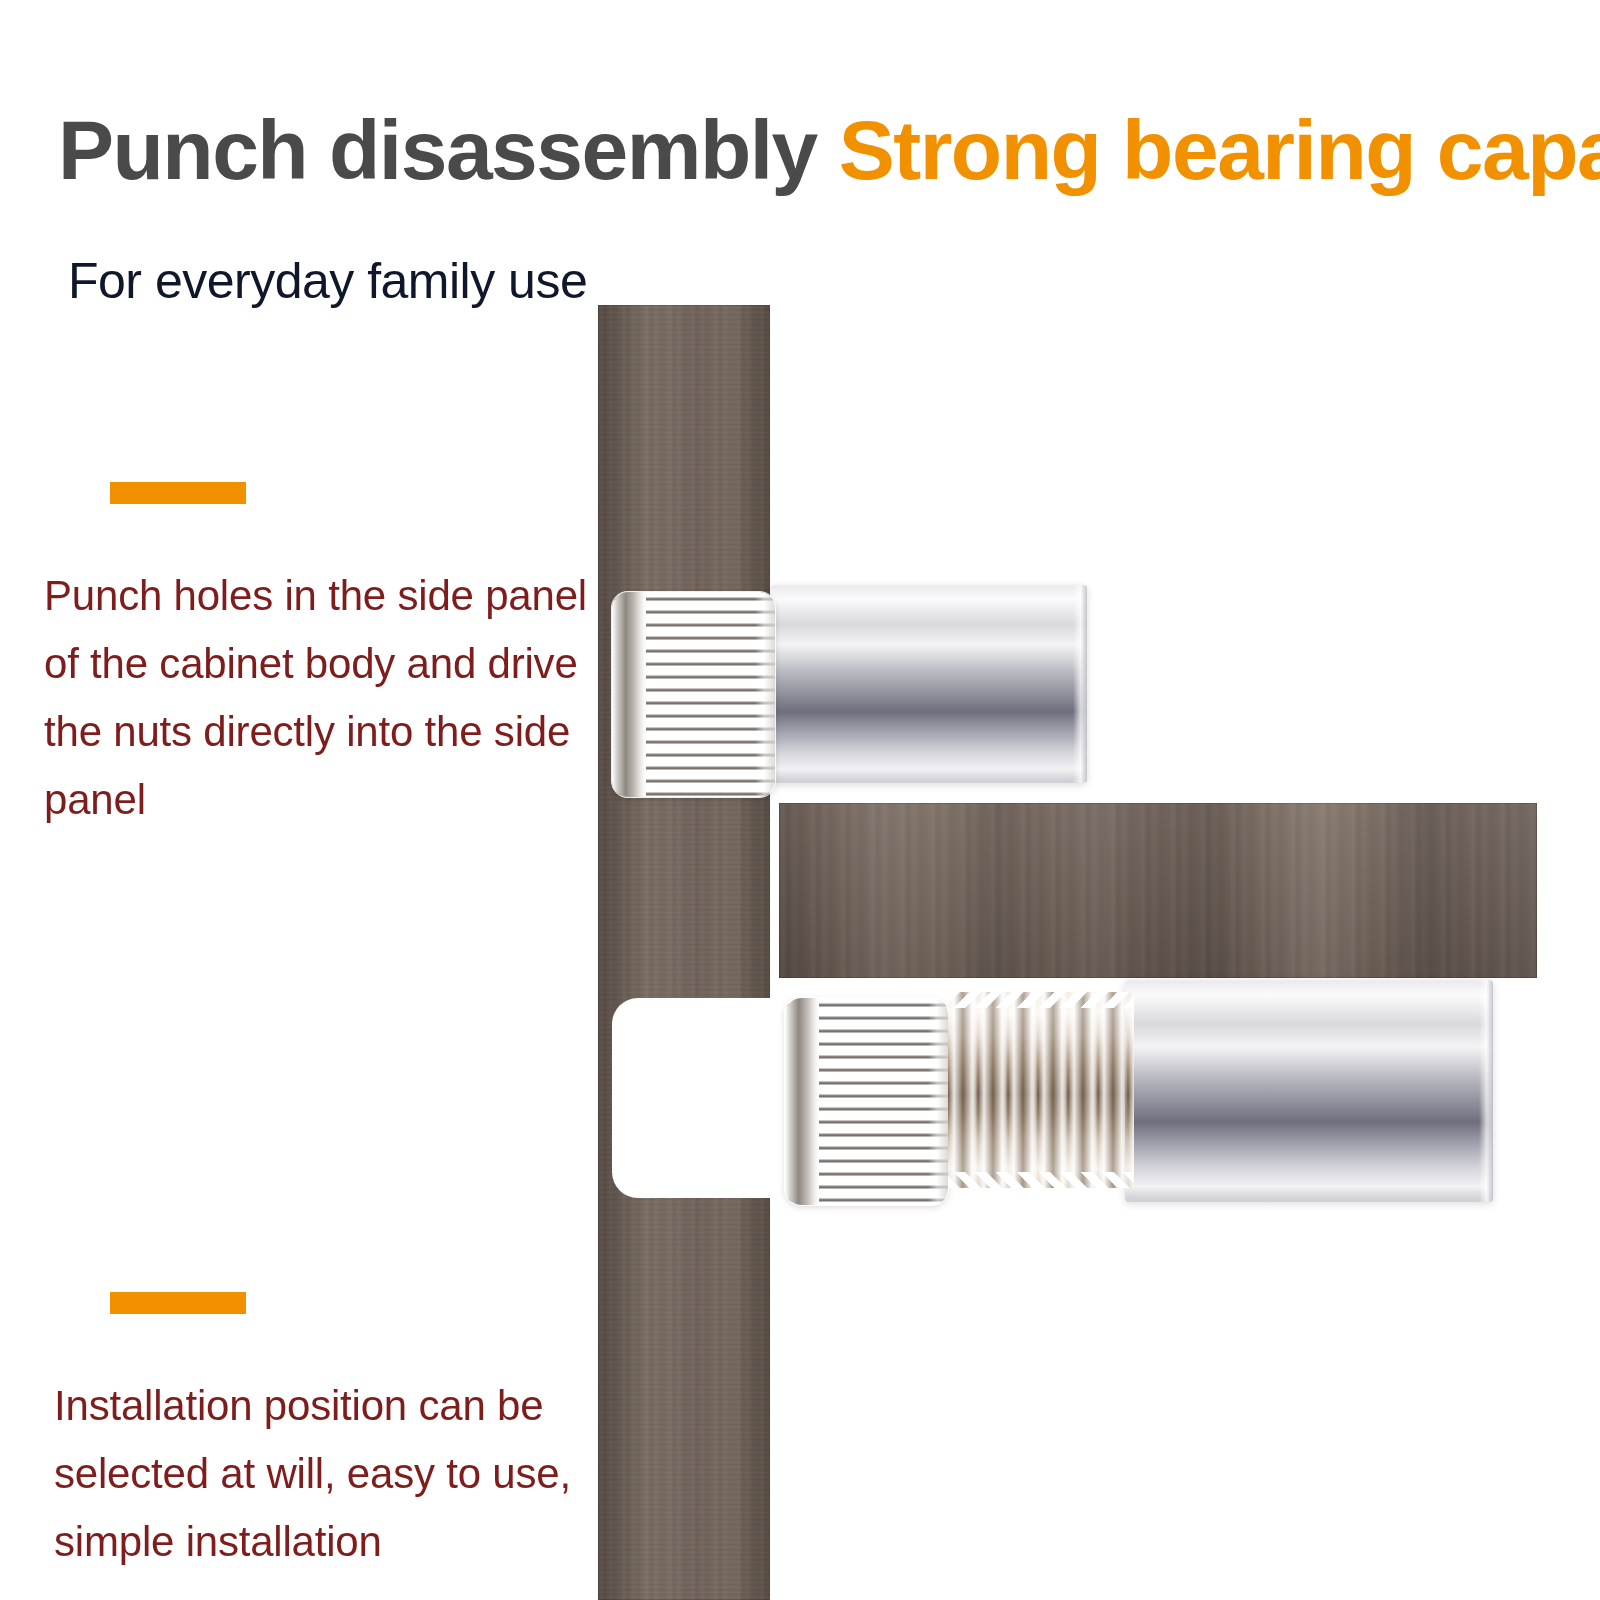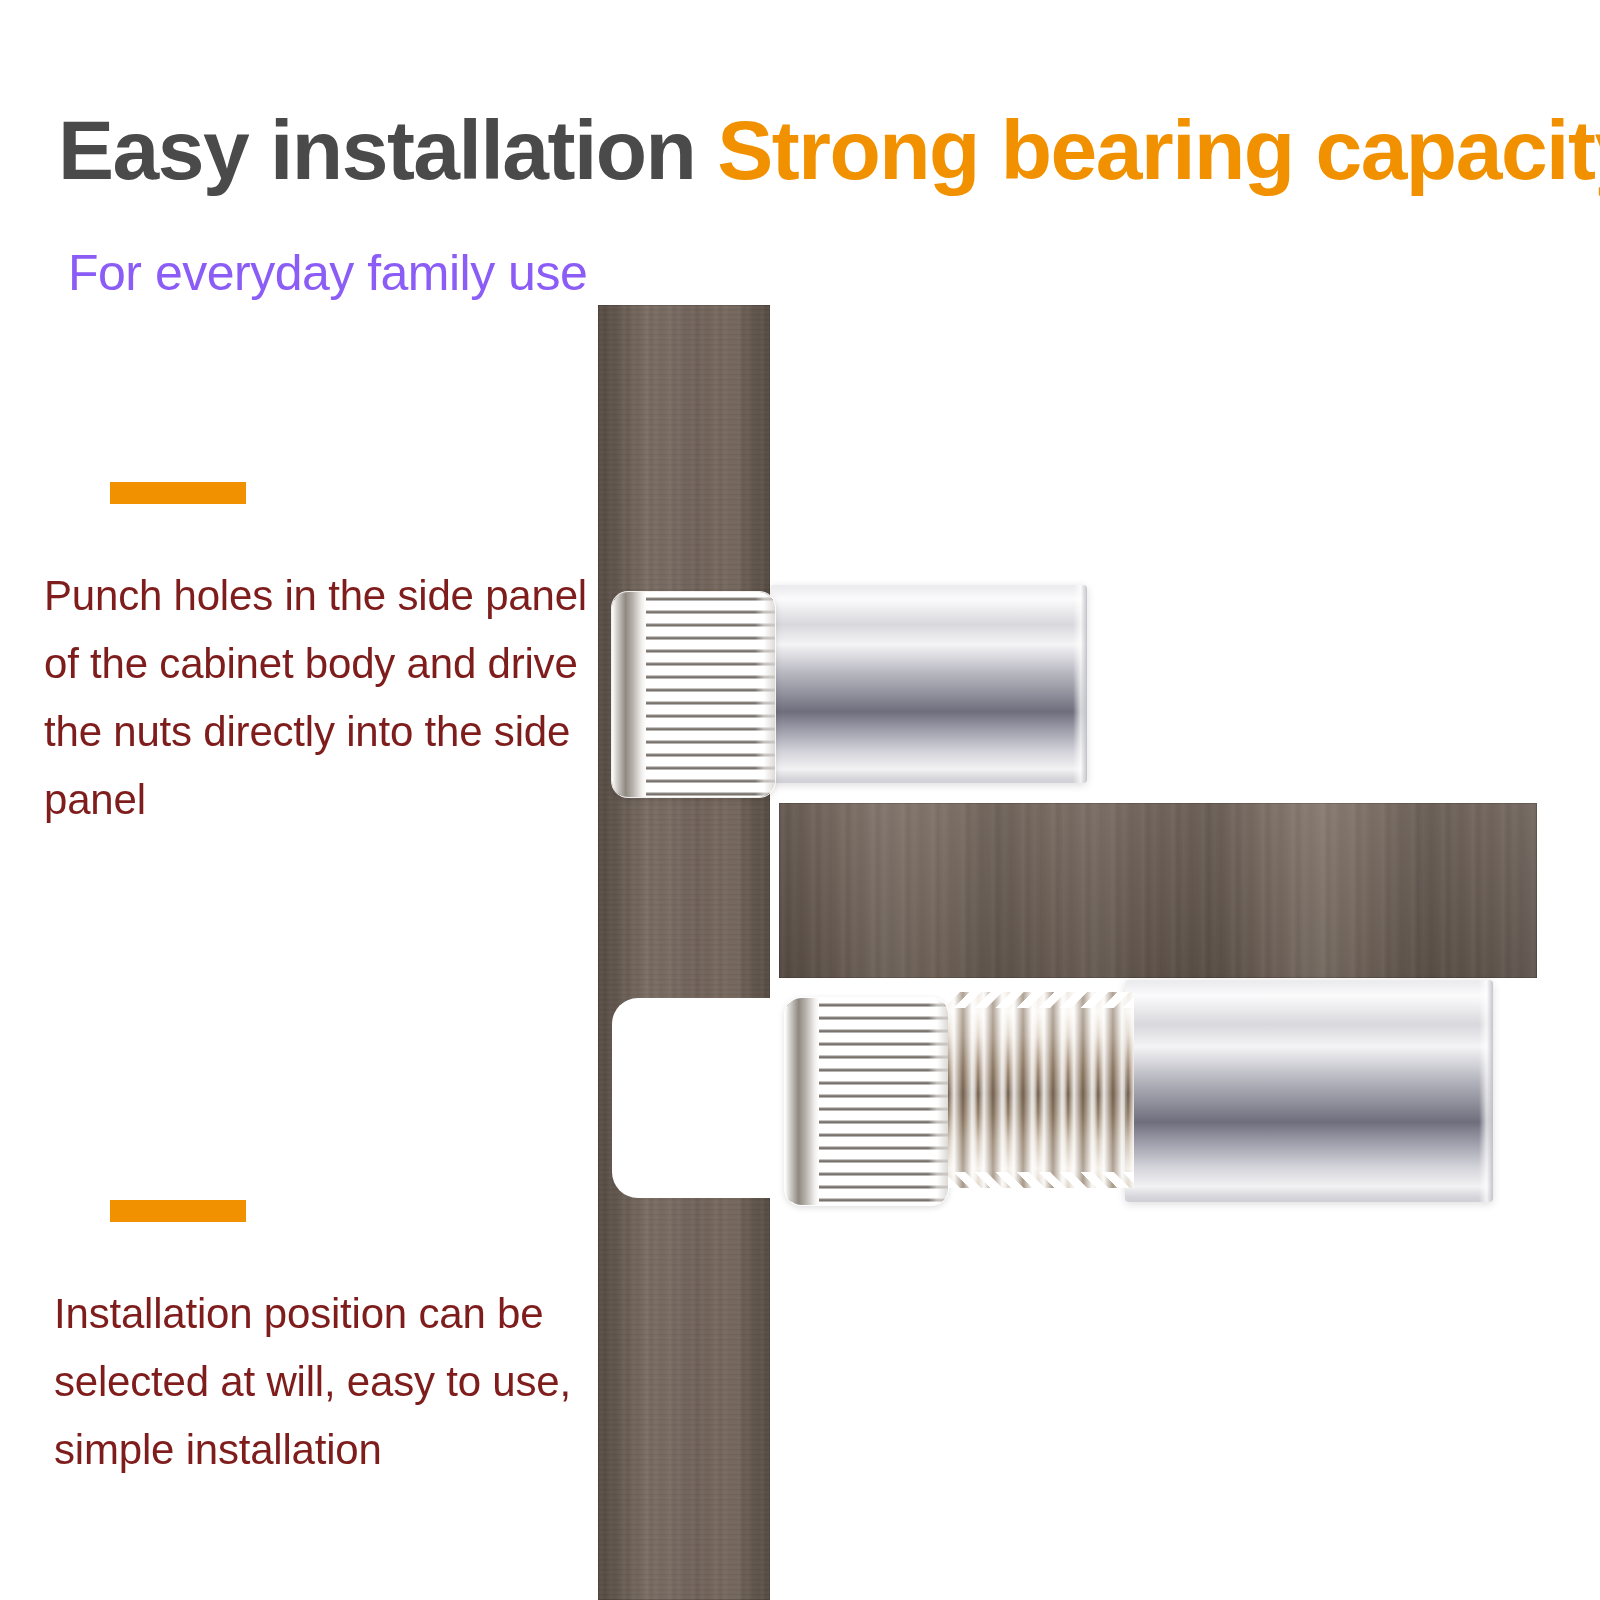--- a/index.html
+++ b/index.html
@@ -36,34 +36,34 @@
   .hl-dark {
     color: #4a4a4a;
   }
   .hl-accent {
     color: #F29100;
   }
 
   #subtitle {
     position: absolute;
     left: 68px;
-    top: 244px;
+    top: 252px;
     font-size: 50px;
-    color: #8b5cf6;
+    color: #0f172a;
     letter-spacing: -0.5px;
     white-space: nowrap;
   }
 
   
   .callout {
     position: absolute;
     width: 560px;
   }
   #callout-1 { left: 44px; top: 482px; }
-  #callout-2 { left: 54px; top: 1200px; }
+  #callout-2 { left: 54px; top: 1292px; }
 
   .rule {
     width: 136px;
     height: 22px;
     background: #F29100;
     margin-left: 66px;
     margin-bottom: 58px;
   }
   #callout-2 .rule { margin-left: 56px; }
 
@@ -281,21 +281,21 @@
   }
   #thread-edge-top { top: 992px; }
   #thread-edge-bottom { top: 1172px; transform: scaleY(-1); }
 </style>
 </head>
 <body>
 
 <div id="page">
 
   <div id="headline">
-    <span class="hl-dark">Easy installation</span><span class="hl-dark">&nbsp;</span><span class="hl-accent">Strong bearing capacity</span>
+    <span class="hl-dark">Punch disassembly</span><span class="hl-dark">&nbsp;</span><span class="hl-accent">Strong bearing capacity</span>
   </div>
 
   <div id="subtitle">For everyday family use</div>
 
   <div class="callout" id="callout-1">
     <div class="rule"></div>
     <div class="callout-text">Punch holes in the side panel of the cabinet body and drive the nuts directly into the side panel</div>
   </div>
 
   <div class="callout" id="callout-2">

